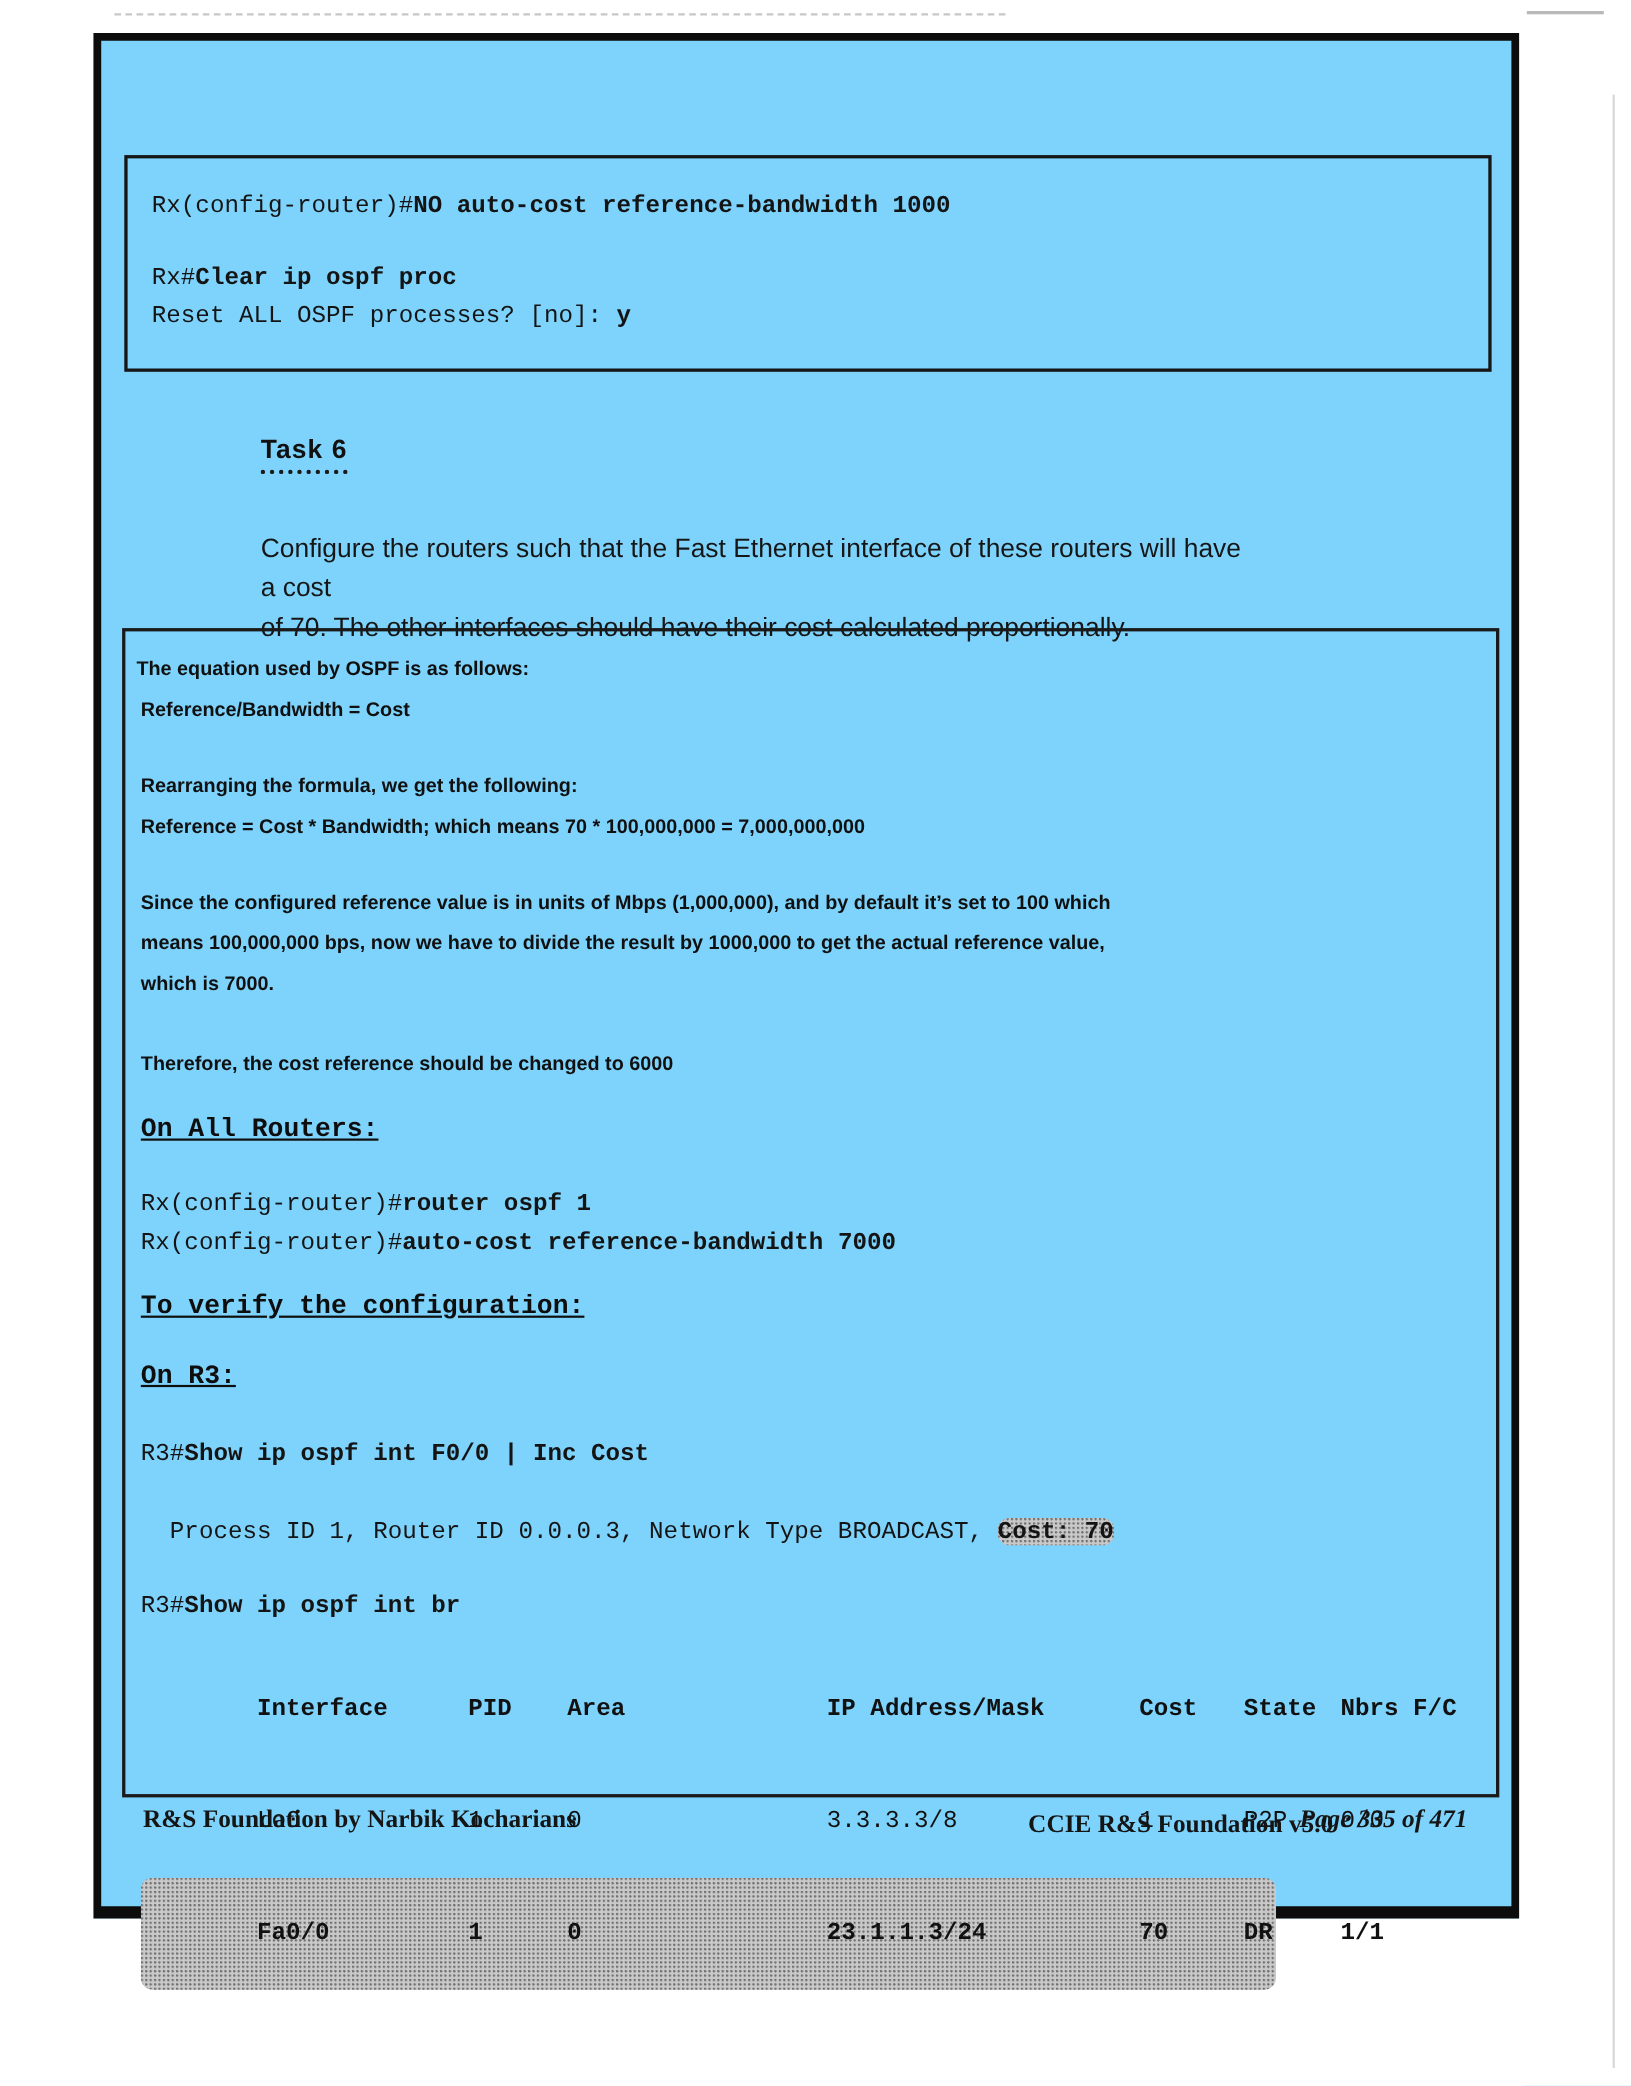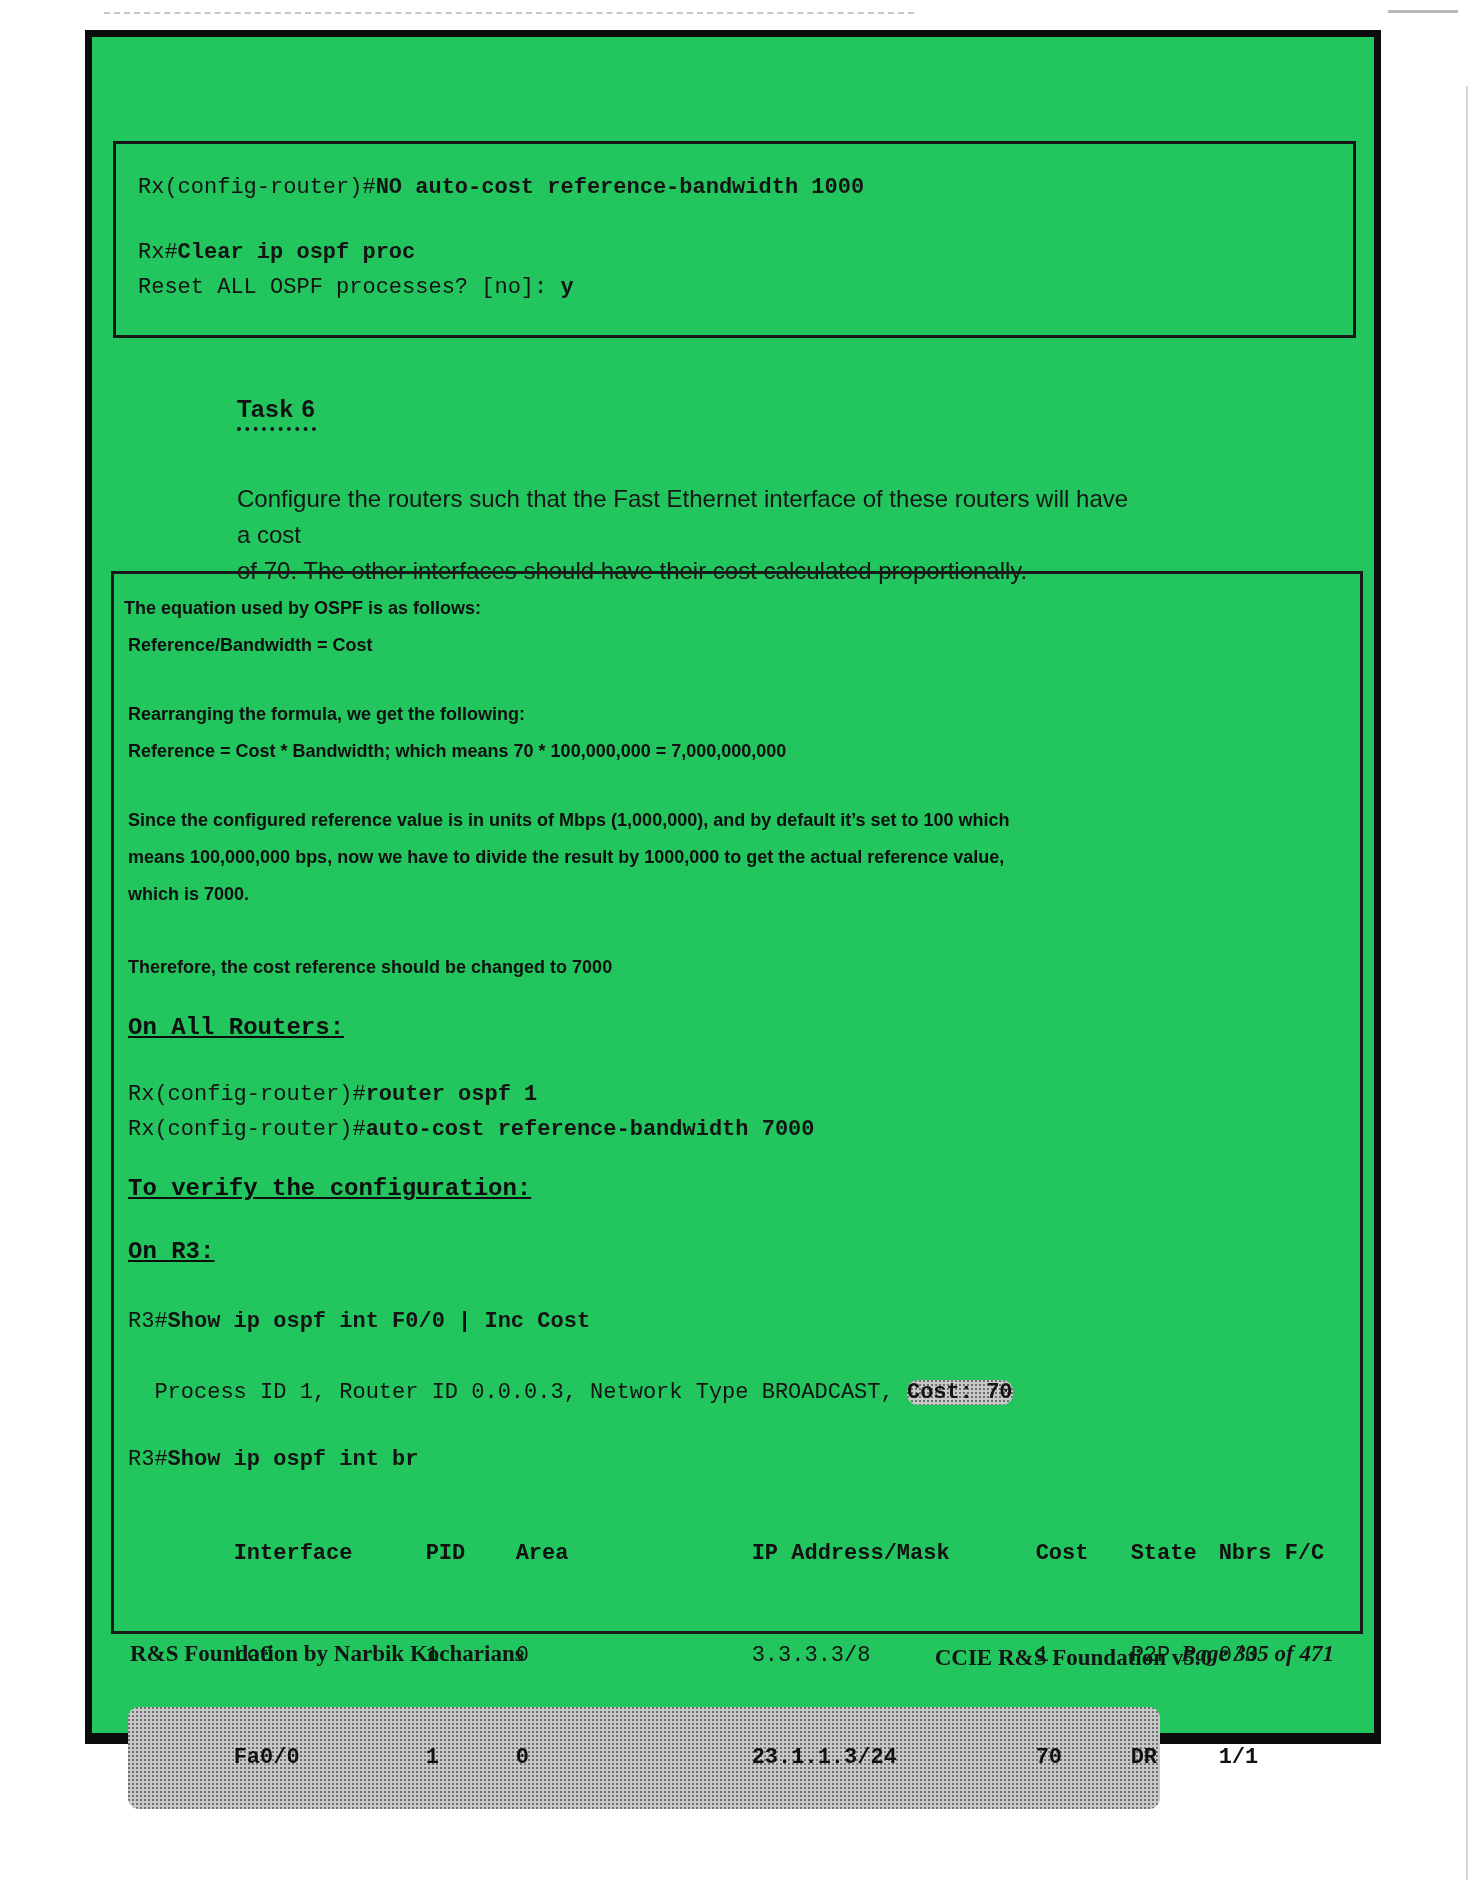--- a/index.html
+++ b/index.html
@@ -10,21 +10,21 @@
   
   .artifact{position:absolute;pointer-events:none;}
   .a-top{left:104px;top:12px;width:810px;border-top:2px dashed #9a9a9a;opacity:.55;}
   .a-topright{left:1388px;top:10px;width:70px;border-top:3px solid #8a8a8a;opacity:.6;}
   .a-right{left:1466px;top:86px;height:1794px;border-left:2px solid #bdbdbd;opacity:.6;}
   .a-bottom1{left:240px;top:1762px;width:760px;border-top:2px dashed #a5a5a5;opacity:.5;}
   .a-bottom2{left:640px;top:1772px;width:520px;border-top:2px dashed #b5b5b5;opacity:.45;}
 
   
   .page{position:absolute;left:85px;top:30px;width:1296px;height:1714px;
-        box-sizing:border-box;border:7px solid #0c0c0c;border-bottom-width:11px;background:#22c55e;padding-left:24px;}
+        box-sizing:border-box;border:7px solid #0c0c0c;border-bottom-width:11px;background:#7dd3fc;padding-left:24px;}
 
   
   .mono{font-family:"Liberation Mono","DejaVu Sans Mono",monospace;
         font-size:22px;line-height:35px;white-space:pre;color:#141414;}
   .mono b{font-weight:bold;}
 
   
   .codebox{position:absolute;left:21px;top:104px;width:1243px;height:197px;
            box-sizing:border-box;border:3px solid #161616;padding:26px 0 0 22px;}
   .blankline{height:30px;}
@@ -94,21 +94,21 @@
     <div class="bold-sans">The equation used by OSPF is as follows:</div>
     <div class="bold-sans" style="padding-left:4px;">Reference/Bandwidth = Cost</div>
 
     <div class="bold-sans gap32" style="padding-left:4px;">Rearranging the formula, we get the following:
 Reference = Cost * Bandwidth; which means 70 * 100,000,000 = 7,000,000,000</div>
 
     <div class="bold-sans gap32" style="padding-left:4px;">Since the configured reference value is in units of Mbps (1,000,000), and by default it’s set to 100 which
 means 100,000,000 bps, now we have to divide the result by 1000,000 to get the actual reference value,
 which is 7000.</div>
 
-    <div class="bold-sans gap36" style="padding-left:4px;">Therefore, the cost reference should be changed to 7000</div>
+    <div class="bold-sans gap36" style="padding-left:4px;">Therefore, the cost reference should be changed to 6000</div>
 
     <div class="serif-head gap28" style="padding-left:4px;">On All Routers:</div>
 
     <div class="gap36" style="padding-left:4px;">
       <div class="mono"><span>Rx(config-router)#</span><b>router ospf 1</b></div>
       <div class="mono"><span>Rx(config-router)#</span><b>auto-cost reference-bandwidth 7000</b></div>
     </div>
 
     <div class="serif-head gap28" style="padding-left:4px;">To verify the configuration:</div>
 

